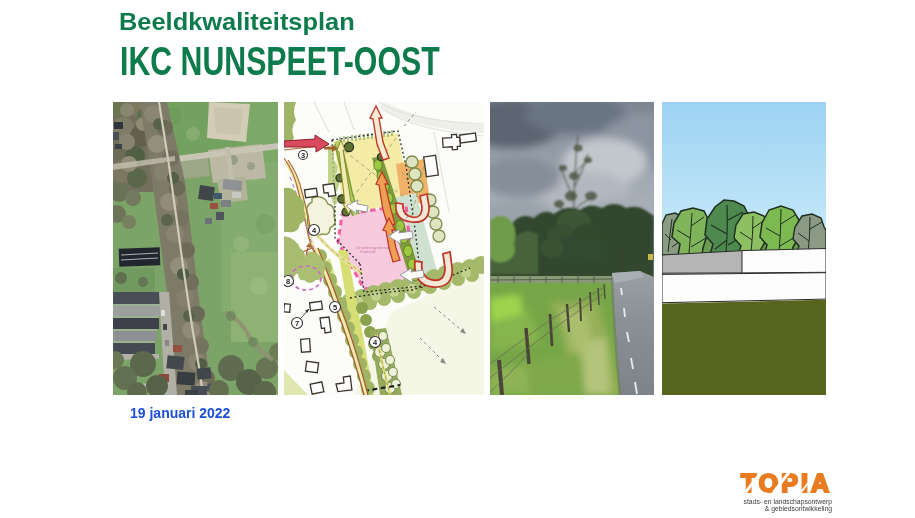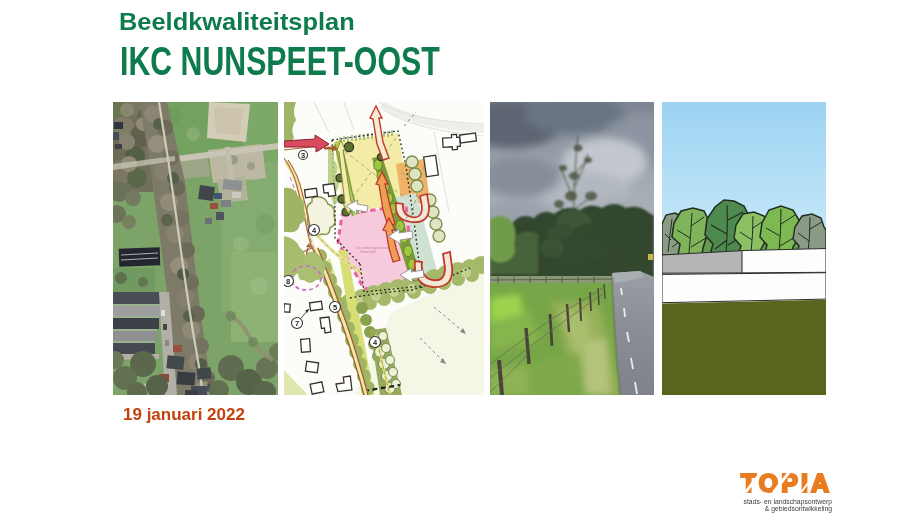--- a/index.html
+++ b/index.html
@@ -2,21 +2,21 @@
 <html><head>
 <meta charset="utf-8">
 <style>
   html,body{margin:0;padding:0;background:#fff;}
   #page{position:relative;width:915px;height:518px;background:#fff;overflow:hidden;
         font-family:"Liberation Sans",sans-serif;padding-left:16px;}
   .t1{position:absolute;left:119px;top:8px;color:#0d7b4b;font-weight:bold;
       font-size:24px;transform:scaleX(1.058);transform-origin:left top;white-space:nowrap;}
   .t2{position:absolute;left:120px;top:39px;color:#0d7b4b;font-weight:bold;
       font-size:40px;transform:scaleX(0.757);transform-origin:left top;white-space:nowrap;}
-  .date{position:absolute;left:123px;top:405px;color:#c2410c;font-weight:bold;font-size:17px;}
+  .date{position:absolute;left:130px;top:405px;color:#1d4ed8;font-weight:bold;font-size:14px;}
   .img{position:absolute;top:102px;height:293px;}
 </style>
 </head>
 <body>
 <div id="page">
 
   <div class="t1">Beeldkwaliteitsplan</div>
 
   <div class="t2">IKC NUNSPEET-OOST</div>
 

